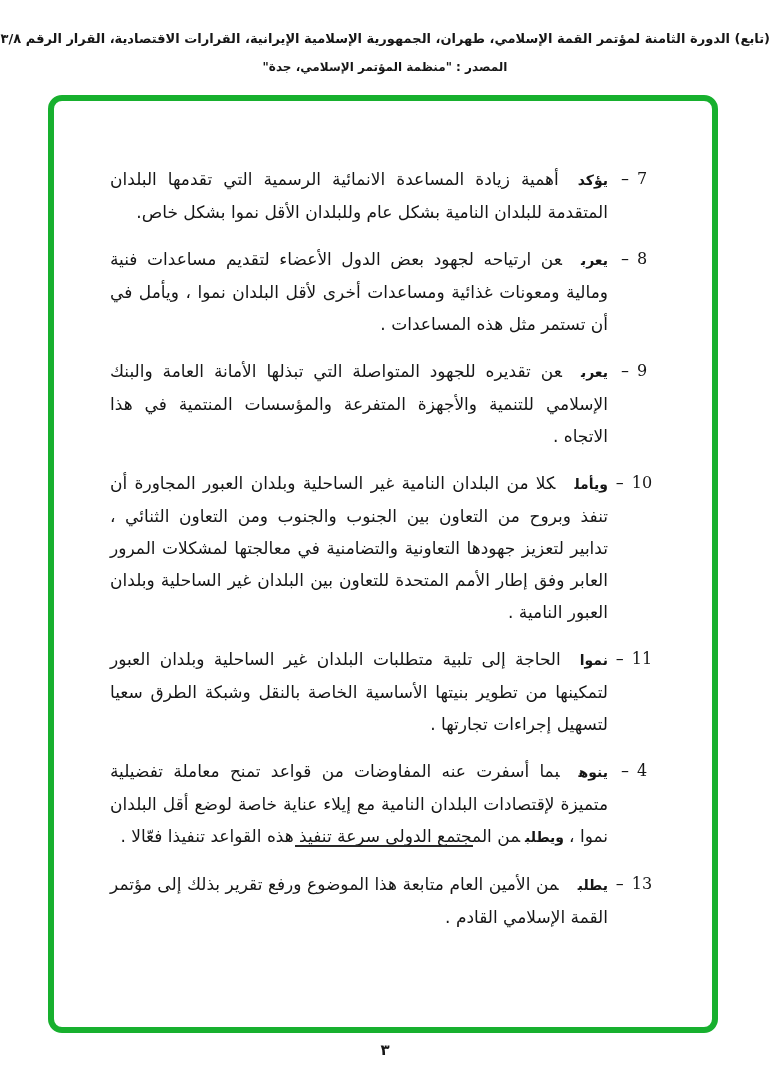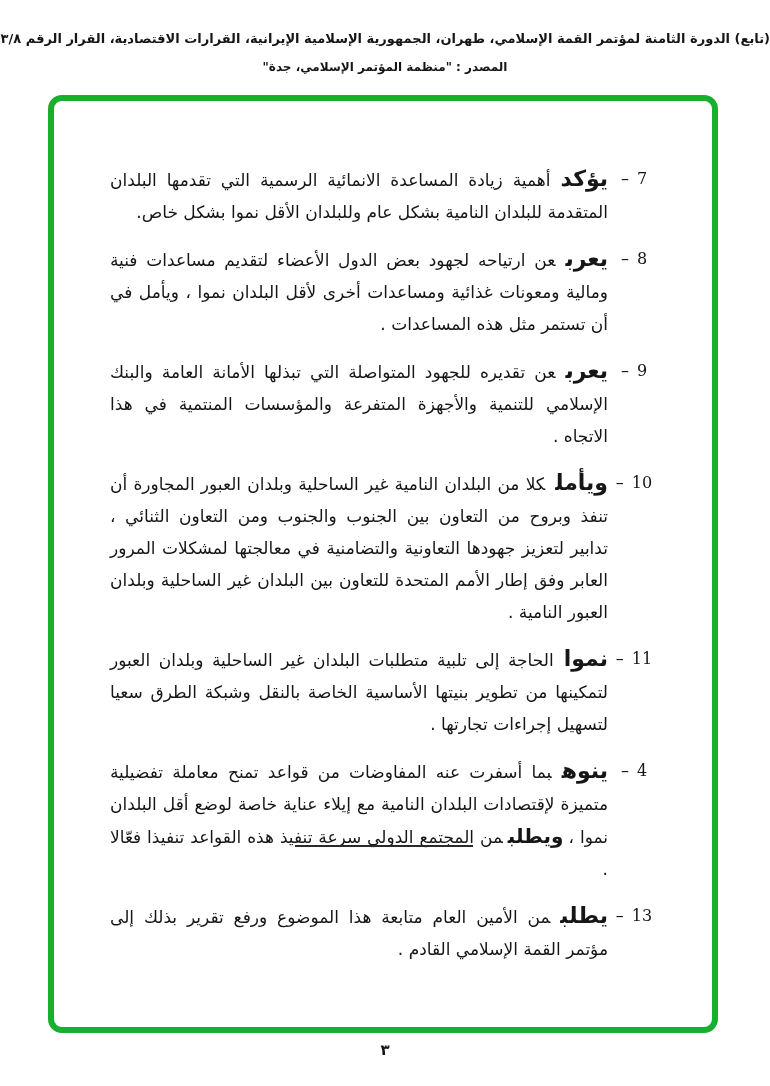--- a/index.html
+++ b/index.html
@@ -60,26 +60,26 @@
   }
   .num .digit { font-family: "DejaVu Serif", serif; }
   .body {
     flex: 1 1 auto;
     font-size: 17px;
     line-height: 32px;
     text-align: justify;
   }
   .lead {
     font-weight: 700;
-    font-size: 22px;
-    margin-left: 10px;
+    font-size: 14px;
+    margin-left: 19px;
   }
   .lead2 {
     font-weight: 800;
-    font-size: 20px;
+    font-size: 14px;
     margin: 0 5px;
   }
   .lead2:empty, .text2:empty { display: none; }
   .end-rule {
     position: absolute;
     top: 845px;
     left: 295px;
     width: 178px;
     height: 2px;
     background: #2a2a2a;

